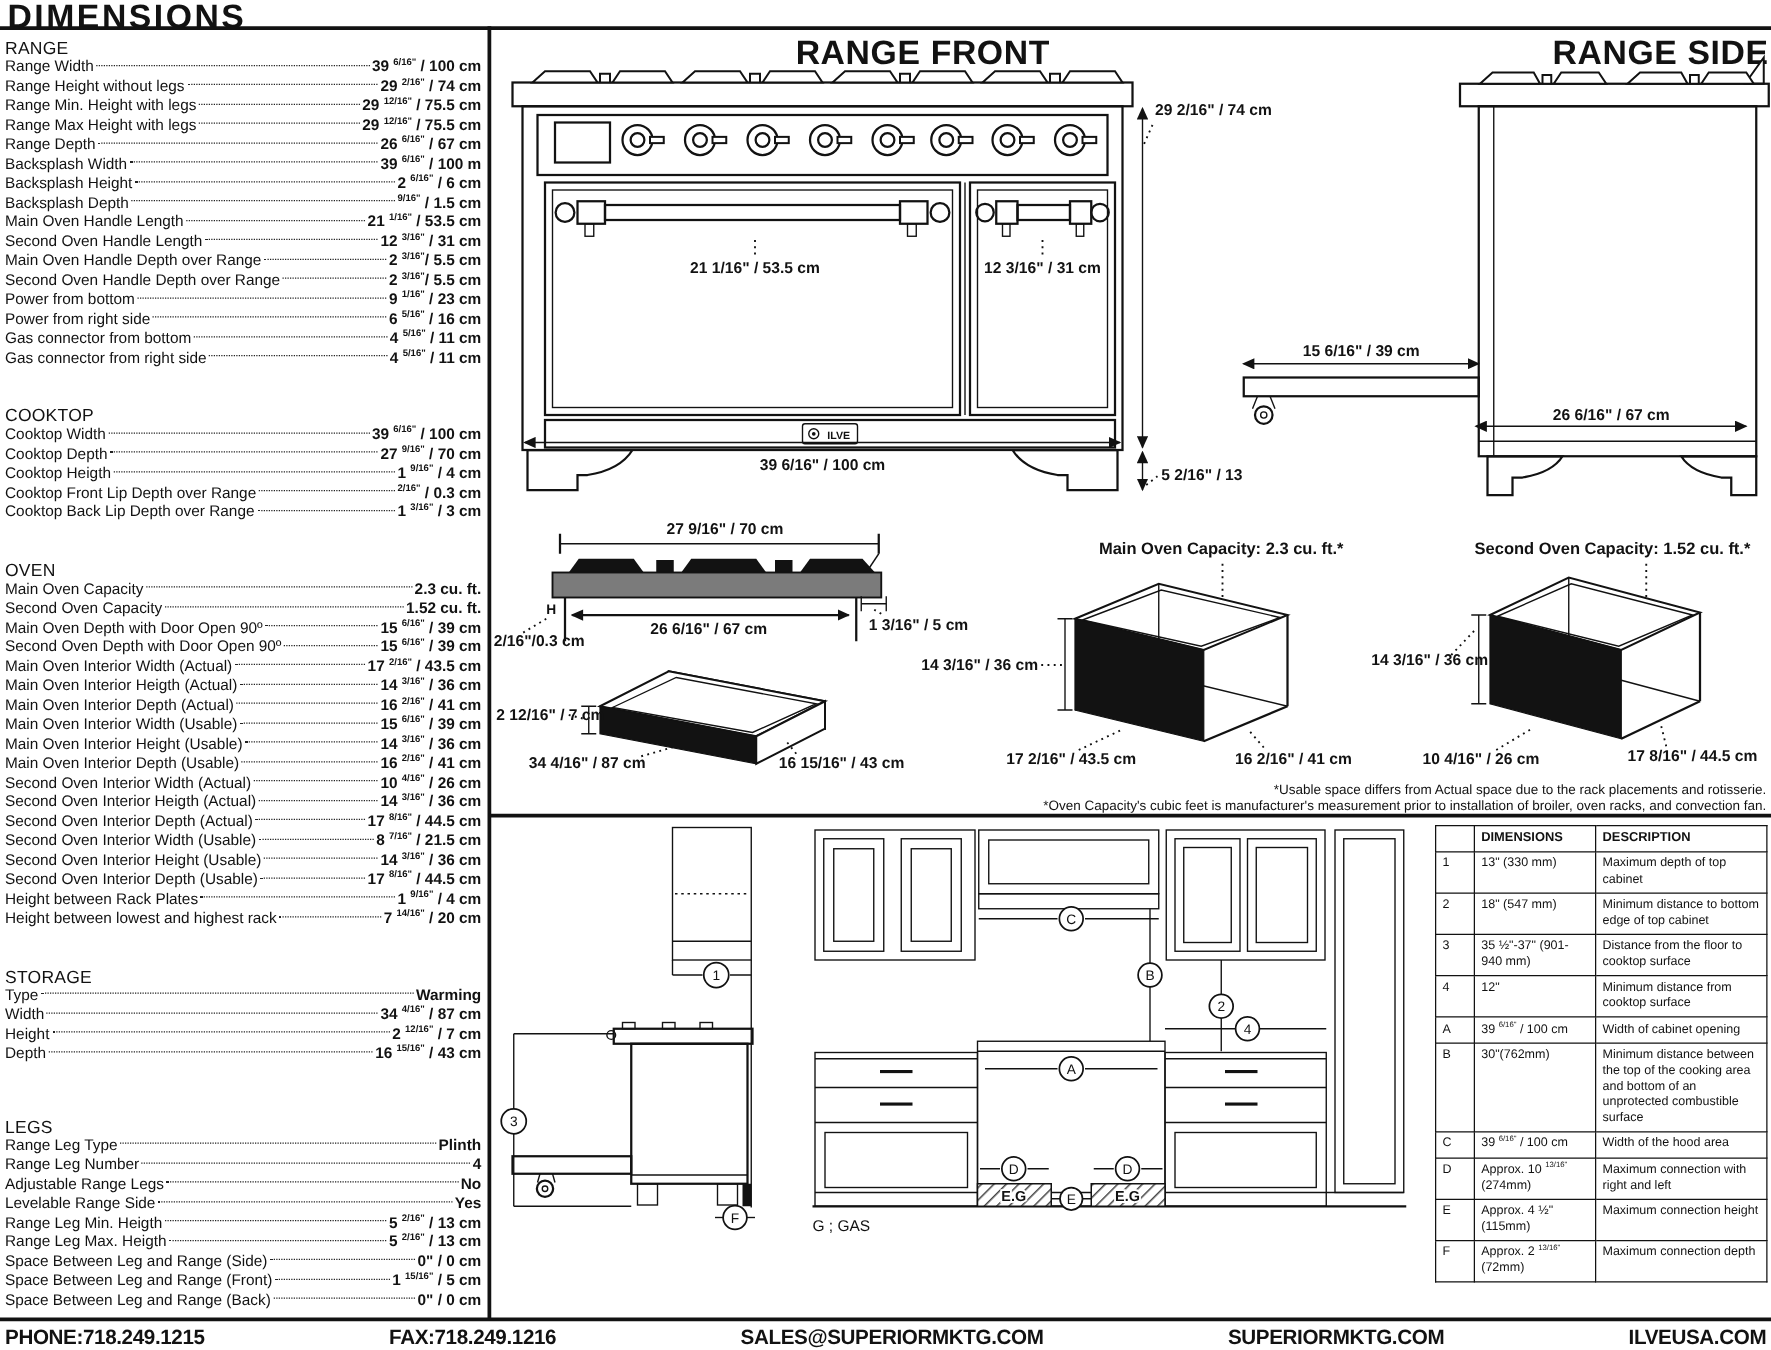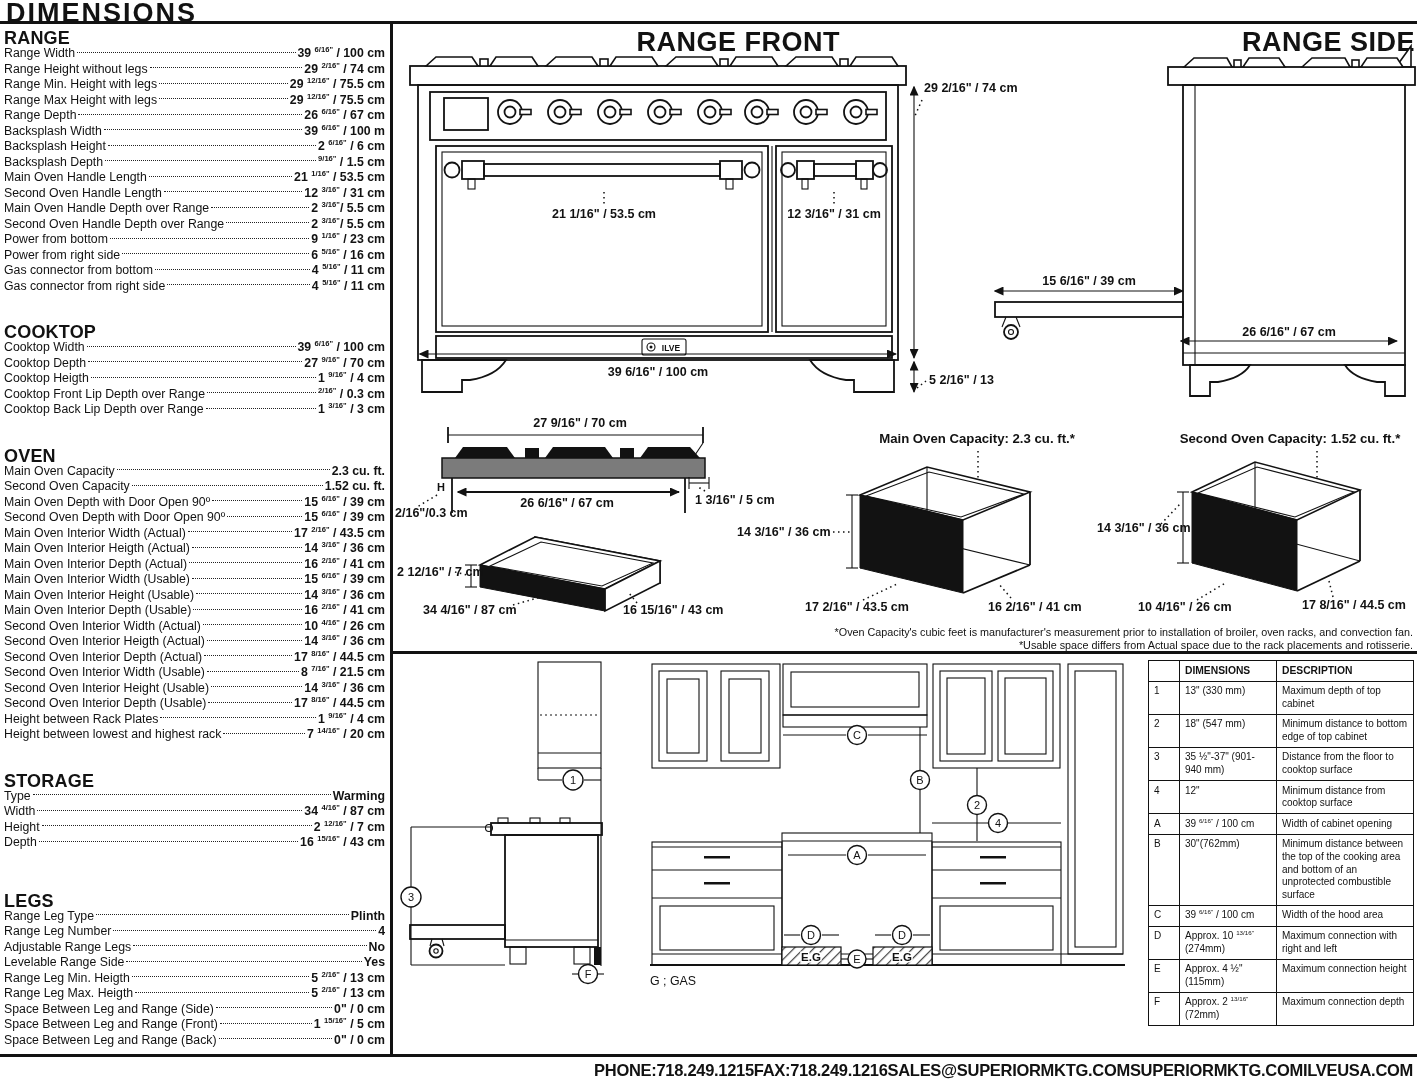--- a/index.html
+++ b/index.html
@@ -8,21 +8,21 @@
   .abs{position:absolute;}
   
   .page-title{font-size:27px;font-weight:bold;letter-spacing:2px;left:6px;top:-2px;}
   .topline{left:0;top:21px;width:1417px;height:3px;background:#121212;}
   .vdiv{left:390px;top:21px;width:2.5px;height:1034px;background:#121212;}
   .middiv{left:391px;top:651px;width:1026px;height:2.5px;background:#121212;}
   
   .specs{left:4px;top:30px;width:381px;}
   .spec-section{margin-bottom:30px;}
   .spec-section:nth-child(4){margin-bottom:42px;}
-  .spec-heading{font-weight:bold;font-size:18px;line-height:16px;letter-spacing:.2px;}
+  .spec-heading{font-weight:normal;font-size:14px;line-height:16px;letter-spacing:.2px;}
   .spec-row{display:flex;align-items:center;line-height:15.5px;font-size:12.3px;}
   .spec-label{white-space:nowrap;}
   .spec-dots{flex:1;border-bottom:1.7px dotted #222;margin:0 2px 3px 2px;min-width:8px;}
   .spec-value{font-weight:bold;white-space:nowrap;}
   sup{font-size:.62em;line-height:0;vertical-align:super;font-weight:inherit;}
   
   .diag-title{font-weight:bold;font-size:27px;letter-spacing:.5px;text-align:right;}
   
   svg text{font-family:"Liberation Sans",sans-serif;fill:#121212;}
   .dim{font-size:12.5px;font-weight:bold;}
@@ -42,21 +42,21 @@
   
   .dim-table{left:1148px;top:660px;width:266px;}
   table{border-collapse:collapse;width:266px;}
   th,td{border:1.4px solid #121212;padding:3.5px 5px;vertical-align:top;
         font-size:10px;line-height:12.6px;text-align:left;}
   th{font-weight:bold;font-size:10.3px;}
   td:first-child,th:first-child{width:20px;}
   td:nth-child(2),th:nth-child(2){width:86px;}
   
   .footer{left:0;top:1054px;width:1417px;border-top:3px solid #121212;
-          display:flex;justify-content:flex-end;padding:4px 4px 0 4px;box-sizing:border-box;}
+          display:flex;justify-content:space-between;padding:4px 4px 0 4px;box-sizing:border-box;}
   .footer span{font-size:16.5px;letter-spacing:-.3px;font-weight:bold;font-stretch:condensed;}
 </style>
 </head>
 <body>
 
 <div class="abs page-title">DIMENSIONS</div>
 <div class="abs topline"></div>
 <div class="abs vdiv"></div>
 <div class="abs middiv"></div>
 
@@ -563,22 +563,22 @@
   <line class="ln1" x1="82" y1="135" x2="94" y2="135"></line>
   <text class="dim" x="2" y="104">14 3/16" / 36 cm</text>
   <line class="dot" x1="66" y1="96" x2="85" y2="76"></line>
   <text class="dim" x="43" y="183">10 4/16" / 26 cm</text>
   <line class="dot" x1="102" y1="172" x2="132" y2="154"></line>
   <text class="dim" x="207" y="181">17 8/16" / 44.5 cm</text>
   <line class="dot" x1="238" y1="169" x2="234" y2="153"></line>
 </svg>
 
 <div class="abs footnotes">
+  <div>*Usable space differs from Actual space due to the rack placements and rotisserie.</div>
   <div>*Oven Capacity's cubic feet is manufacturer's measurement prior to installation of broiler, oven racks, and convection fan.</div>
-  <div>*Usable space differs from Actual space due to the rack placements and rotisserie.</div>
 </div>
 
 <svg class="abs" style="left:400px;top:658px;" width="250" height="350" viewBox="0 0 250 350">
   <rect class="ln1" x="138" y="4" width="63" height="106"></rect>
   <line class="ln1" x1="140" y1="57" x2="199" y2="57" stroke-dasharray="2 3"></line>
   <line class="ln1" x1="138" y1="95" x2="201" y2="95"></line>
   <line class="ln1" x1="138" y1="110" x2="138" y2="122"></line>
   <line class="ln1" x1="201" y1="110" x2="201" y2="308"></line>
   <line class="ln1" x1="138" y1="122" x2="162" y2="122"></line>
   <line class="ln1" x1="184" y1="122" x2="201" y2="122"></line>

